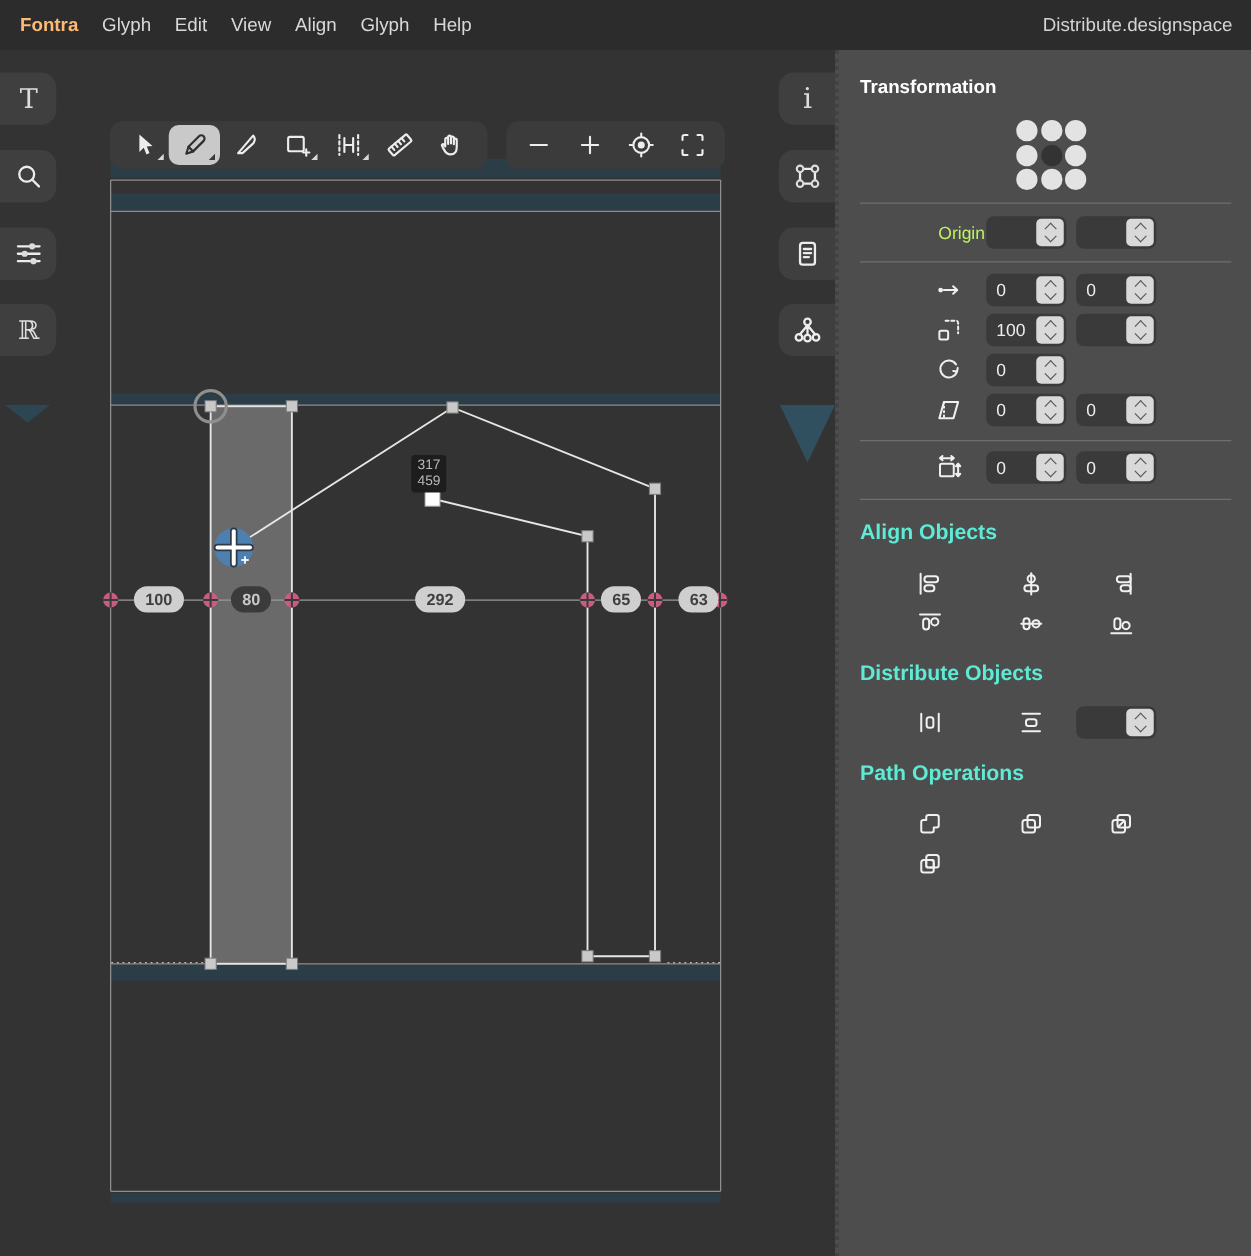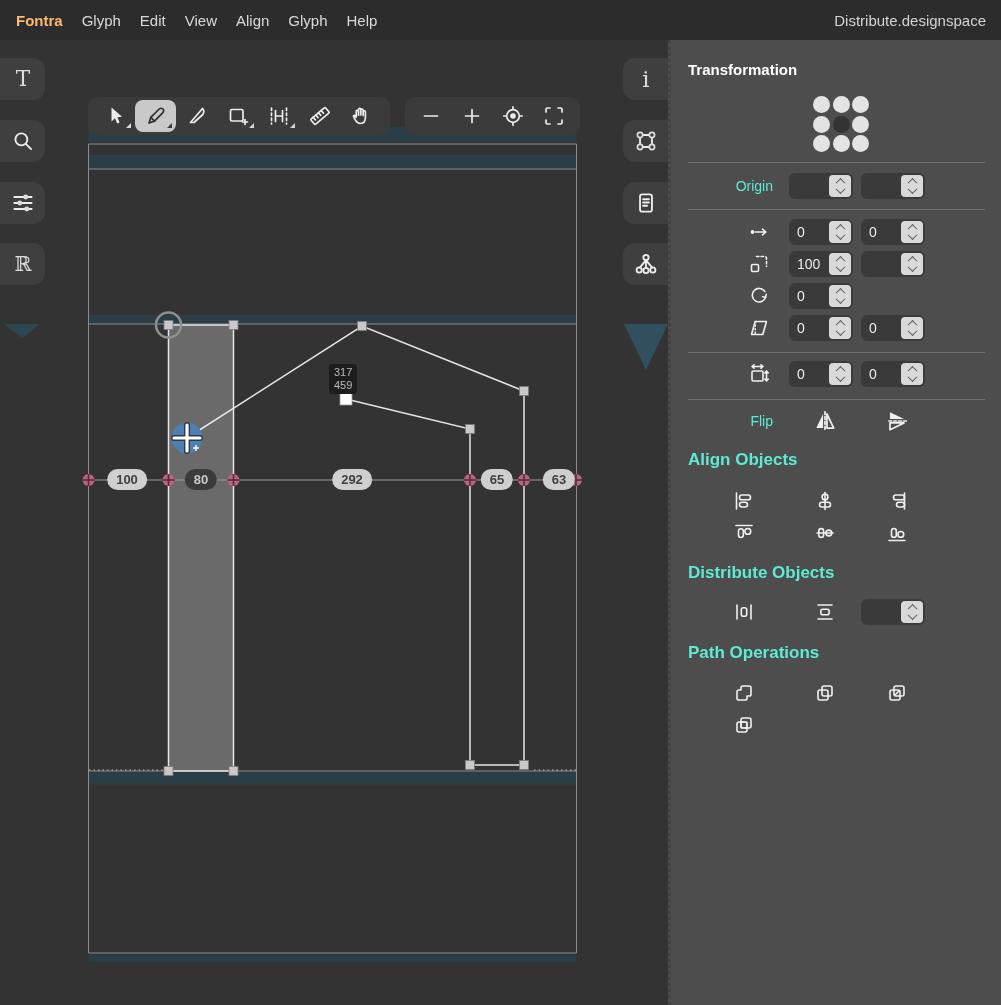--- a/index.html
+++ b/index.html
@@ -67,21 +67,21 @@
     background:#4d4d4d;box-sizing:border-box;border-left:3px dotted #424242;
     color:#ffffff;
   }
   .p-title{margin:21px 0 0 17px;font-size:15px;font-weight:bold;color:#fff;}
   .sec-title{margin:0 0 0 17px;font-size:17px;font-weight:bold;color:#5eead4;}
   .origin-grid{width:56px;margin:18px 0 0 142px;display:grid;grid-template-columns:repeat(3,17px);grid-auto-rows:17px;gap:2.5px;}
   .dot{width:17px;height:17px;border-radius:50%;background:#e3e3e3;cursor:pointer;}
   .dot.sel{background:#333333;}
   .divider{height:1px;background:#6f6f6f;margin:0 16px 0 17px;border:0;}
   .prow{display:grid;grid-template-columns:90px 72px 72px;padding-left:28px;align-items:center;height:26px;}
-  .prow .lab{justify-self:end;padding-right:16px;font-size:14px;color:#5eead4;}
+  .prow .lab{justify-self:end;padding-right:1px;font-size:14px;color:#bef264;}
   .e-icon{justify-self:end;margin-right:18px;display:flex;}
   .c-icon{justify-self:center;display:flex;width:28px;height:26px;align-items:center;justify-content:center;cursor:pointer;}
   .pic{stroke:#f0f0f0;fill:none;stroke-width:1.6;stroke-linecap:round;stroke-linejoin:round;}
   
   .spin{width:64px;height:26px;background:#3a3a3a;border-radius:6px;display:flex;align-items:center;cursor:text;}
   .spin .spin-val{flex:1;padding-left:8px;font-size:14px;color:#ececec;}
   .spin-btns{width:22px;height:22px;margin-right:2px;background:#d9d9d9;border-radius:4px;
     display:flex;flex-direction:column;align-items:center;justify-content:center;gap:2px;cursor:pointer;}
   .chev{width:6px;height:6px;border-left:1.6px solid #5a5a5a;border-top:1.6px solid #5a5a5a;}
   .chev.up{transform:rotate(45deg) translate(1px,1px);}
@@ -481,39 +481,20 @@
       <span class="spin-val">0</span>
       <span class="spin-btns">
           <span class="chev up"></span>
           <span class="chev dn"></span>
         </span>
     </div>
   </div>
 
   <div class="divider" style="margin-top:12px"></div>
 
-  <div class="prow" style="margin-top:8px">
-    <span class="lab">Flip</span>
-    <span class="c-icon">
-      <svg width="26" height="26" viewBox="0 0 24 24">
-        <path d="M10.2 5.5 V18.5 L4 18.5 Z" fill="#f0f0f0" stroke="none"></path>
-        <path class="pic" d="M13.8 5.5 V18.5 L20 18.5 Z" stroke-width="1.5"></path>
-        <path class="pic" d="M12 3.5 V20.5" stroke-dasharray="2.5 2" stroke-width="1.2"></path>
-      </svg>
-    </span>
-    <span class="c-icon">
-      <svg width="26" height="26" viewBox="0 0 24 24">
-        <g transform="rotate(90 12 12)">
-          <path d="M10.2 5.5 V18.5 L4 18.5 Z" fill="#f0f0f0" stroke="none"></path>
-          <path class="pic" d="M13.8 5.5 V18.5 L20 18.5 Z" stroke-width="1.5"></path>
-          <path class="pic" d="M12 3.5 V20.5" stroke-dasharray="2.5 2" stroke-width="1.2"></path>
-        </g>
-      </svg>
-    </span>
-  </div>
 
   <div class="sec-title" style="margin-top:16px">Align Objects</div>
 
   <div class="prow" style="margin-top:18px;height:24px">
     <span class="c-icon">
       <svg width="24" height="24" viewBox="0 0 24 24">
         <path class="pic" d="M4.5 4 V20"></path>
         <rect class="pic" x="7.5" y="6" width="11" height="4.8" rx="2.4"></rect>
         <rect class="pic" x="7.5" y="13.2" width="8" height="4.8" rx="2.4"></rect>
       </svg>

